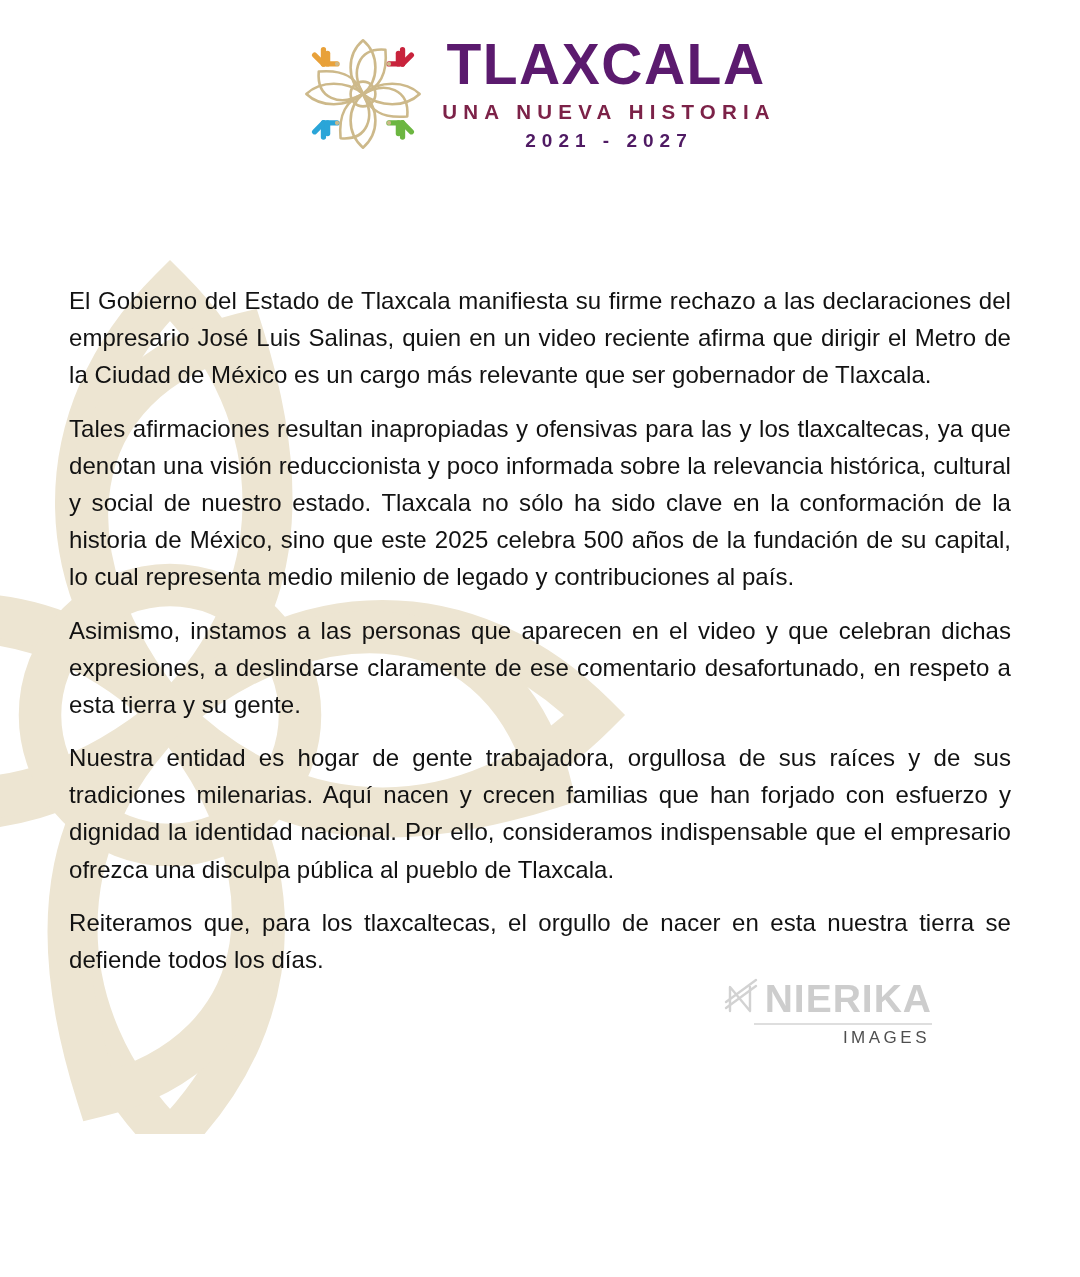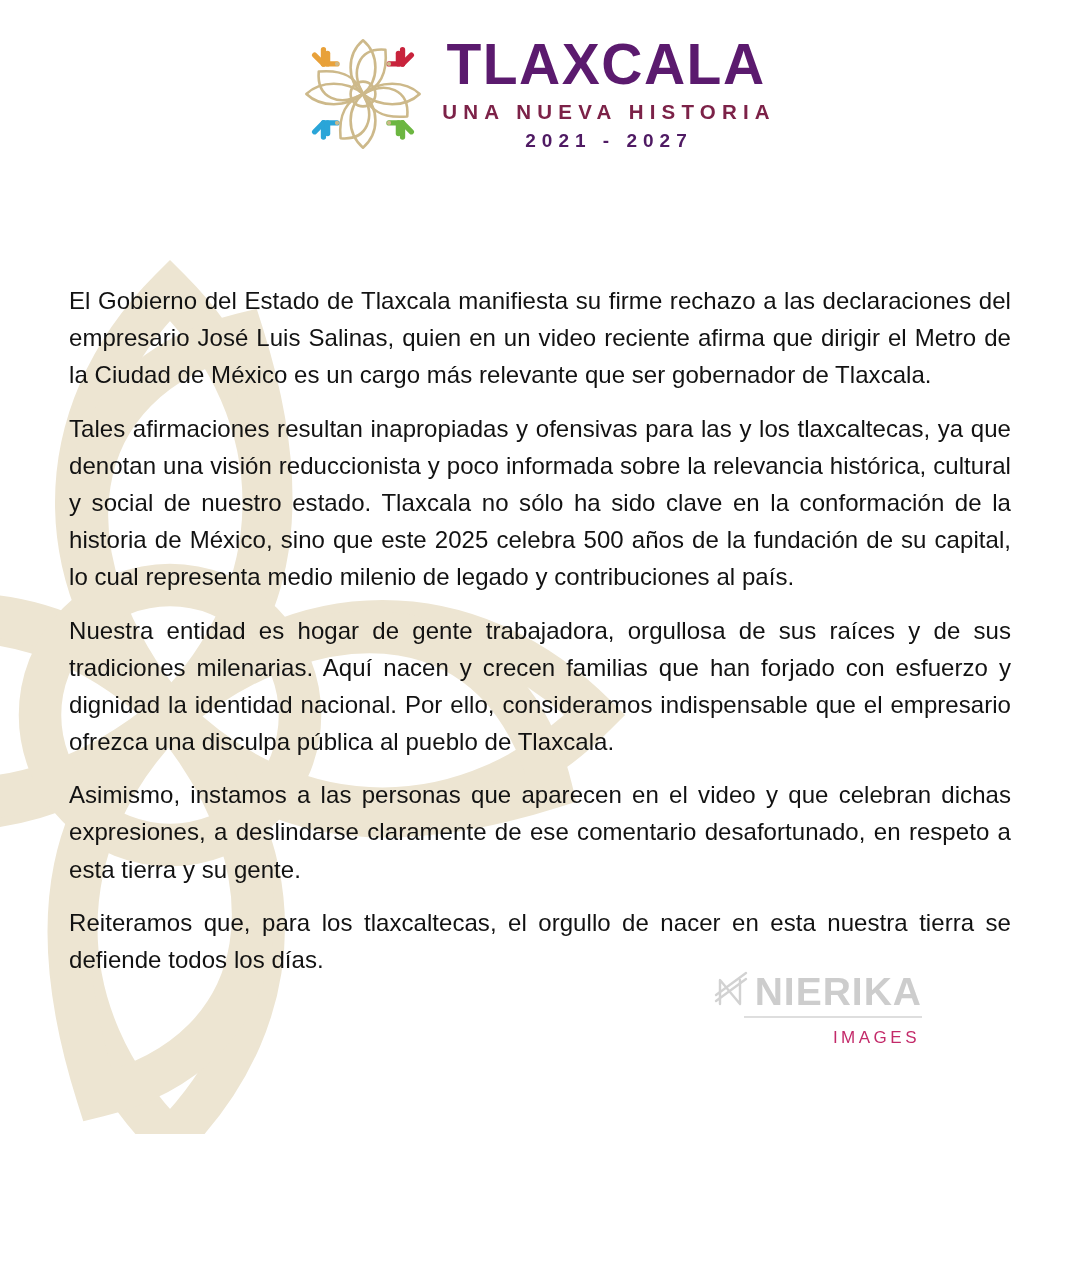--- a/index.html
+++ b/index.html
@@ -115,21 +115,21 @@
     line-height: 1.55;
     text-align: justify;
     margin: 0 0 16px 0;
     letter-spacing: 0.05px;
   }
   .para:last-of-type { margin-bottom: 0; }
 
   
   #agency-watermark {
     position: absolute;
-    right: 158px;
+    right: 148px;
     bottom: 88px;
     z-index: 3;
     display: flex;
     flex-direction: column;
     align-items: flex-end;
     opacity: 0.92;
   }
   #agency-mark-row {
     display: flex;
     align-items: center;
@@ -147,22 +147,22 @@
   #agency-rule {
     width: 178px;
     height: 2px;
     background: #dcdcdc;
     margin-top: 5px;
   }
   #agency-sub {
     font-family: "Liberation Sans", sans-serif;
     font-size: 17px;
     letter-spacing: 3.5px;
-    color: #be185d;
-    margin-top: 11px;
+    color: #404040;
+    margin-top: 4px;
     padding-right: 2px;
     line-height: 1;
   }
 </style>
 </head>
 <body>
 
 <div id="page">
 
   <div id="bg-watermark">
@@ -248,22 +248,22 @@
       <div id="brand-years">2021 - 2027</div>
     </div>
 
   </header>
 
   <main id="doc">
 
 
     <p class="para">El Gobierno del Estado de Tlaxcala manifiesta su firme rechazo a las declaraciones del empresario José Luis Salinas, quien en un video reciente afirma que dirigir el Metro de la Ciudad de México es un cargo más relevante que ser gobernador de Tlaxcala.</p>
     <p class="para">Tales afirmaciones resultan inapropiadas y ofensivas para las y los tlaxcaltecas, ya que denotan una visión reduccionista y poco informada sobre la relevancia histórica, cultural y social de nuestro estado. Tlaxcala no sólo ha sido clave en la conformación de la historia de México, sino que este 2025 celebra 500 años de la fundación de su capital, lo cual representa medio milenio de legado y contribuciones al país.</p>
+    <p class="para">Asimismo, instamos a las personas que aparecen en el video y que celebran dichas expresiones, a deslindarse claramente de ese comentario desafortunado, en respeto a esta tierra y su gente.</p>
     <p class="para">Nuestra entidad es hogar de gente trabajadora, orgullosa de sus raíces y de sus tradiciones milenarias. Aquí nacen y crecen familias que han forjado con esfuerzo y dignidad la identidad nacional. Por ello, consideramos indispensable que el empresario ofrezca una disculpa pública al pueblo de Tlaxcala.</p>
-    <p class="para">Asimismo, instamos a las personas que aparecen en el video y que celebran dichas expresiones, a deslindarse claramente de ese comentario desafortunado, en respeto a esta tierra y su gente.</p>
     <p class="para">Reiteramos que, para los tlaxcaltecas, el orgullo de nacer en esta nuestra tierra se defiende todos los días.</p>
 
   </main>
 
   <div id="agency-watermark">
     <div id="agency-mark-row">
       <svg id="agency-glyph" viewBox="0 0 40 40" aria-hidden="true">
         <g fill="none" stroke="#cfcfcf" stroke-width="2.4" stroke-linecap="round" stroke-linejoin="round">
           <path d="M7 33 L7 9 L27 33 L27 9"></path>
           <path d="M3 30 L33 8"></path>

